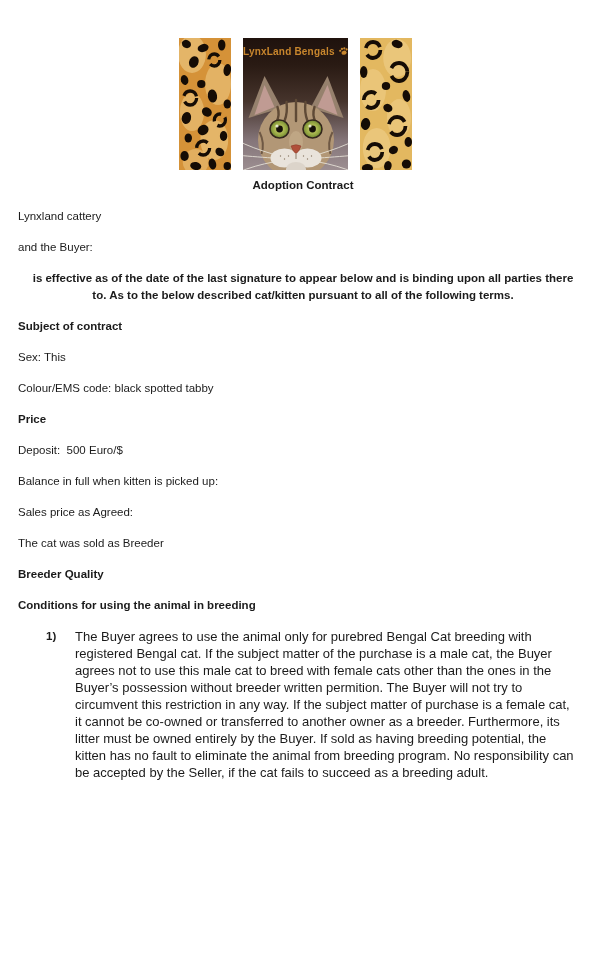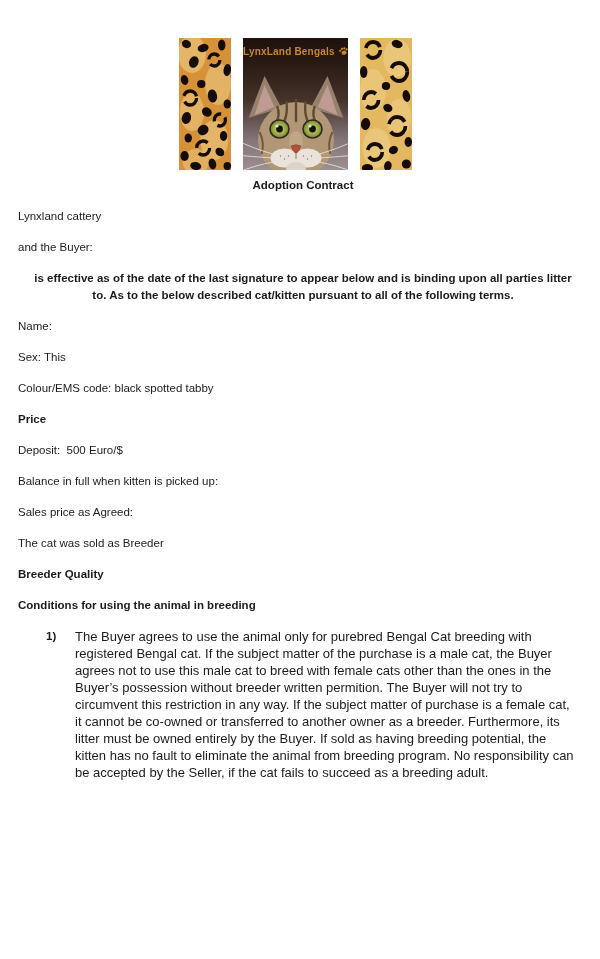--- a/index.html
+++ b/index.html
@@ -225,24 +225,24 @@
 
   <div class="doc">
 
     <p class="doc-title">Adoption Contract</p>
 
 
     <p class="line">Lynxland cattery</p>
 
     <p class="line">and the Buyer:</p>
 
-    <p class="line bold center-par">is effective as of the date of the last signature to appear below and is binding upon all parties litter to. As to the below described cat/kitten pursuant to all of the following terms.</p>
-
-
-    <p class="line">Name:</p>
+    <p class="line bold center-par">is effective as of the date of the last signature to appear below and is binding upon all parties there to. As to the below described cat/kitten pursuant to all of the following terms.</p>
+
+    <p class="line bold">Subject of contract</p>
+
     <p class="line">Sex: This</p>
     <p class="line">Colour/EMS code: black spotted tabby</p>
 
     <p class="line bold">Price</p>
 
     <p class="line">Deposit:  500 Euro/$</p>
     <p class="line">Balance in full when kitten is picked up:</p>
     <p class="line">Sales price as Agreed:</p>
     <p class="line">The cat was sold as Breeder</p>
 

